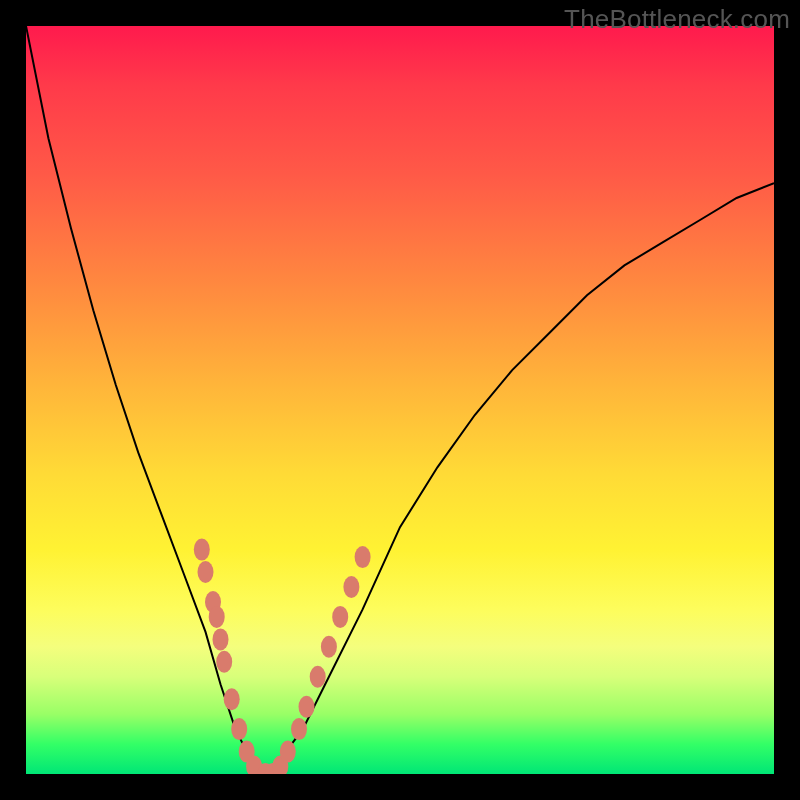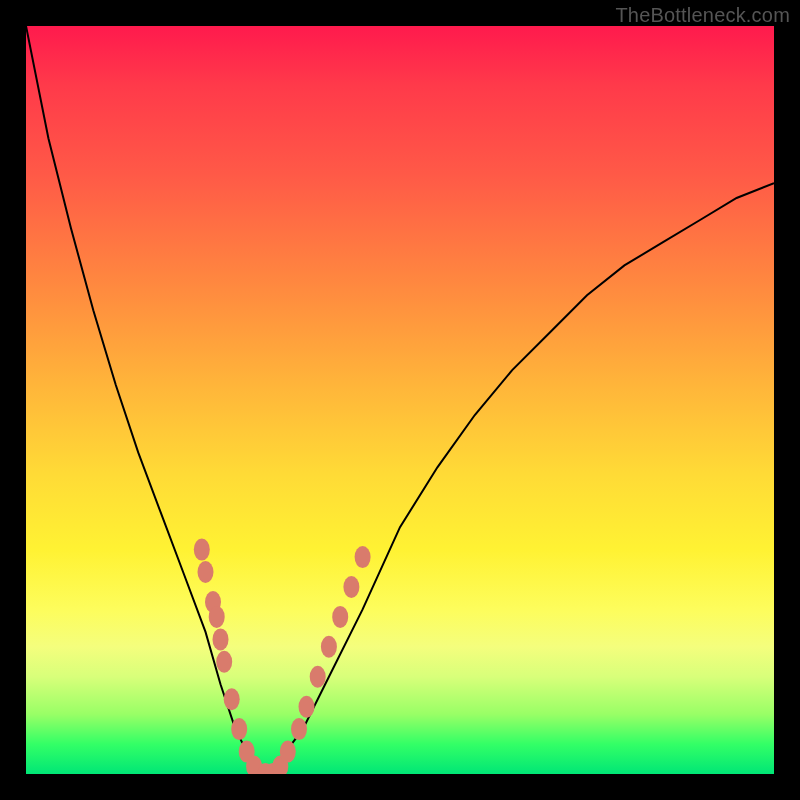--- a/index.html
+++ b/index.html
@@ -38,21 +38,21 @@
       #99ff66 92%,
       #33ff66 96%,
       #00e676 100%
     );
   }
   .watermark {
     position: absolute;
     top: 4px;
     right: 10px;
     color: #555;
-    font-size: 20px;
+    font-size: 26px;
     font-weight: 500;
     font-family: Arial, Helvetica, sans-serif;
     letter-spacing: 0.2px;
   }
   svg.overlay {
     position: absolute;
     left: 26px;
     top: 26px;
     width: 748px;
     height: 748px;

